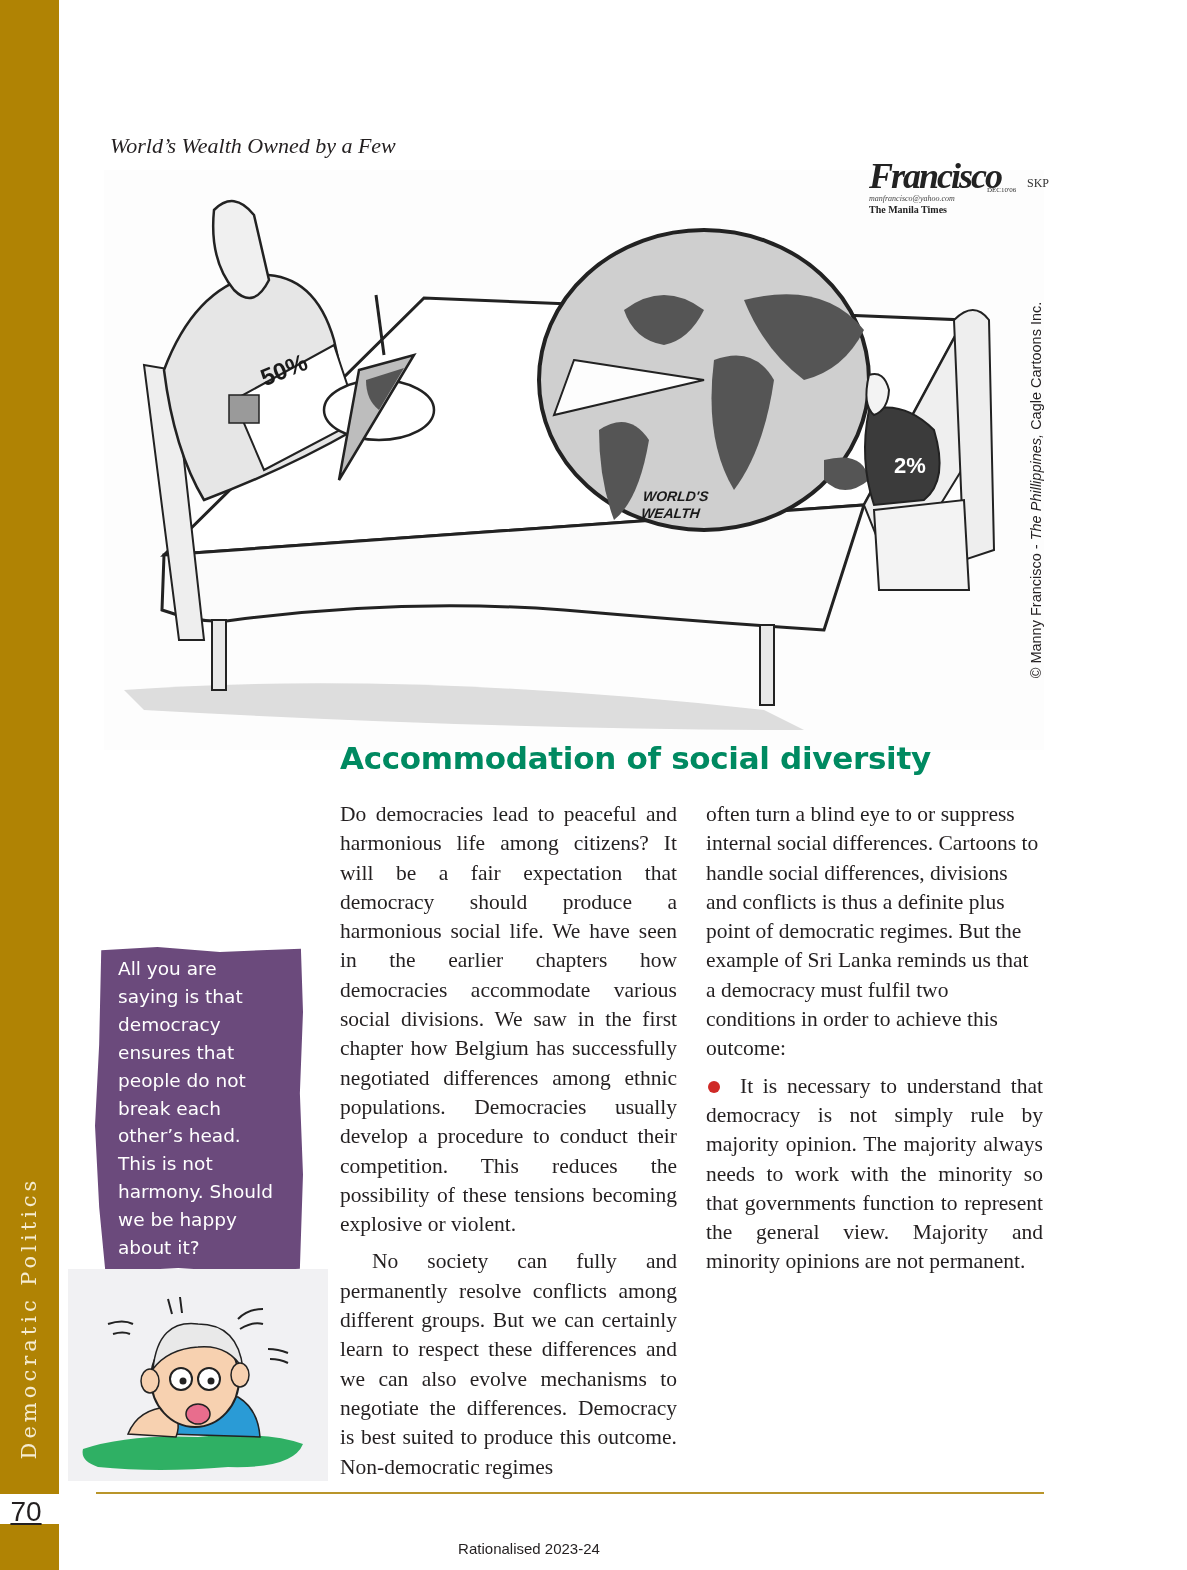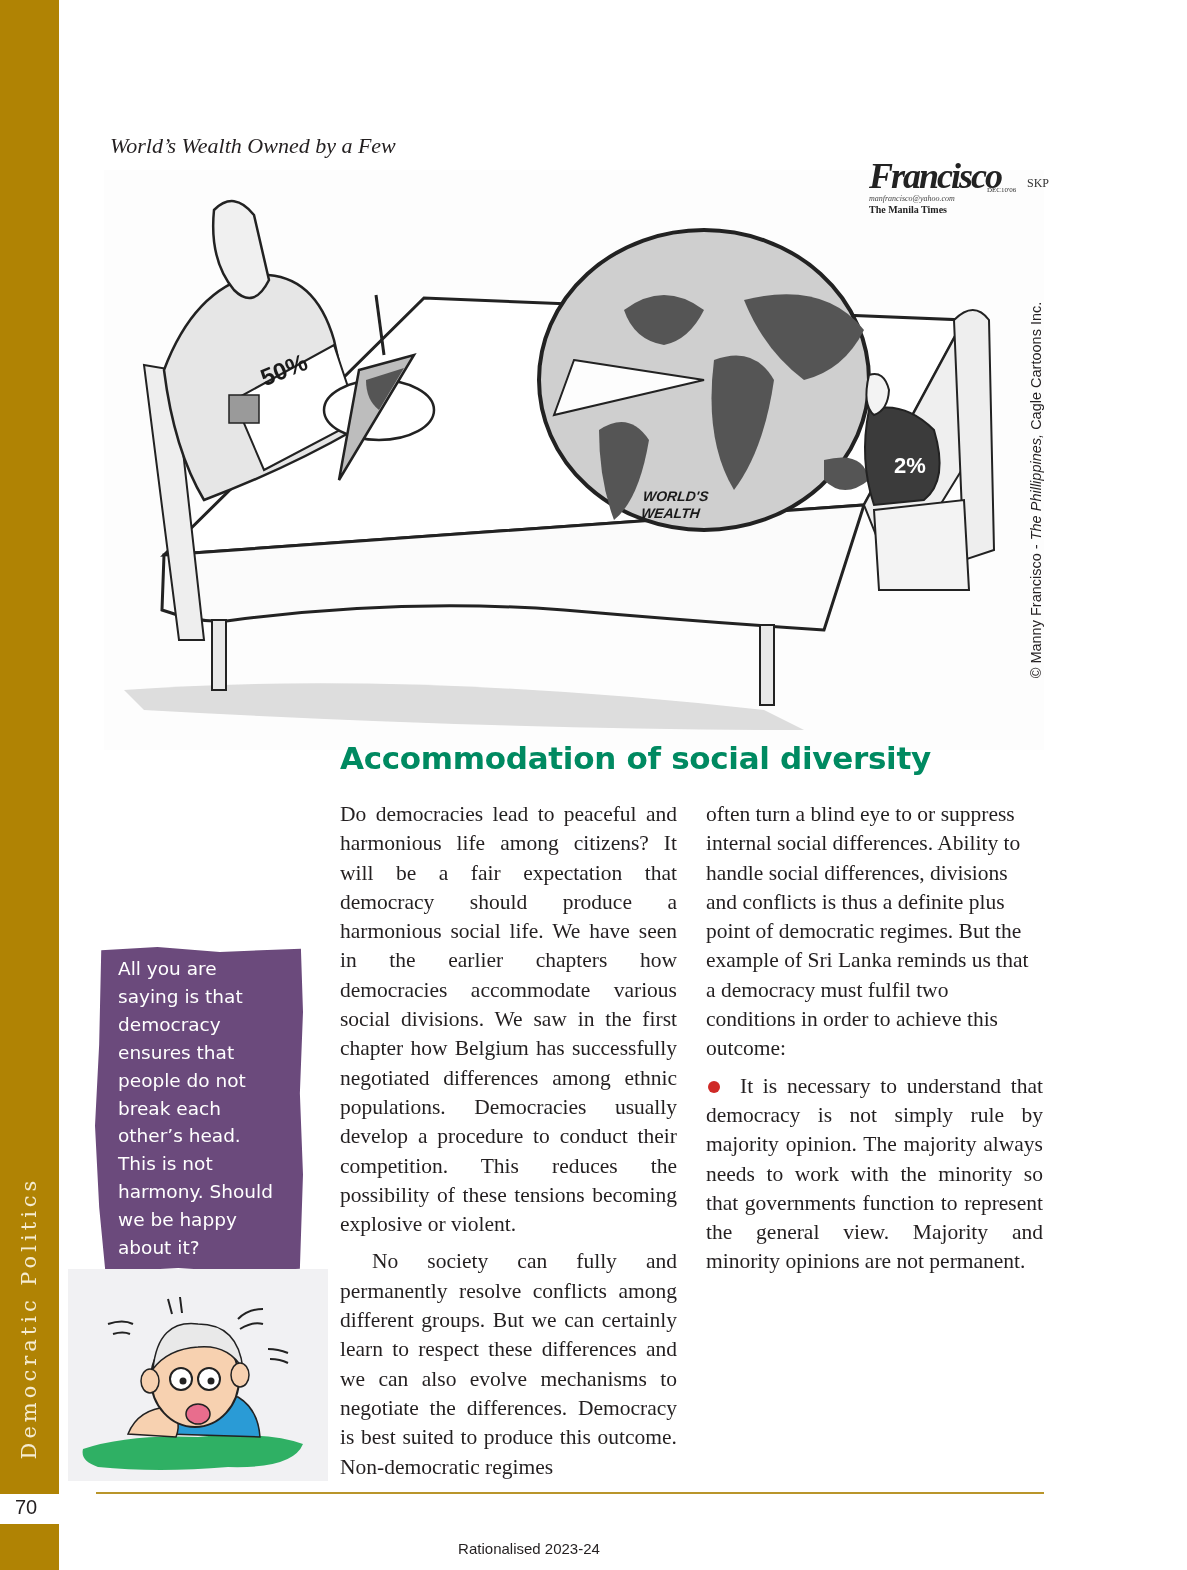--- a/index.html
+++ b/index.html
@@ -38,22 +38,23 @@
       left: 0; top: 1494px;
       width: 59px; height: 30px;
       background: #ffffff;
     }
     .page-number {
       position: absolute;
       left: 0; top: 1496px;
       width: 52px;
       text-align: center;
       font-family: "Liberation Sans", sans-serif;
-      font-size: 20px;
-      color: #231f20;
+      font-size: 28px;
+      color: #231f20;
+      text-decoration: underline;
     }
 
     
     .cartoon-caption {
       position: absolute;
       left: 110px; top: 133px;
       font-family: "Liberation Serif", serif;
       font-style: italic;
       font-size: 22px;
       color: #231f20;
@@ -297,21 +298,21 @@
 <div class="credit"><span>© Manny Francisco - </span><i>The Phillippines,</i><span> Cagle Cartoons Inc.</span></div>
 
 <h2 class="section-heading">Accommodation of social diversity</h2>
 
 <div class="column col-left">
   <p class="para-1">Do democracies lead to peaceful and harmonious life among citizens? It will be a fair expectation that democracy should produce a harmonious social life. We have seen in the earlier chapters how democracies accommodate various social divisions. We saw in the first chapter how Belgium has successfully negotiated differences among ethnic populations. Democracies usually develop a procedure to conduct their competition. This reduces the possibility of these tensions becoming explosive or violent.</p>
   <p class="para-2">No society can fully and permanently resolve conflicts among different groups. But we can certainly learn to respect these differences and we can also evolve mechanisms to negotiate the differences. Democracy is best suited to produce this outcome. Non-democratic regimes</p>
 </div>
 
 <div class="column col-right">
-  <p class="para-1" style="text-align:left;">often turn a blind eye to or suppress internal social differences. Ability to handle social differences, divisions and conflicts is thus a definite plus point of democratic regimes. But the example of Sri Lanka reminds us that a democracy must fulfil two conditions in order to achieve this outcome:</p>
+  <p class="para-1" style="text-align:left;">often turn a blind eye to or suppress internal social differences. Cartoons to handle social differences, divisions and conflicts is thus a definite plus point of democratic regimes. But the example of Sri Lanka reminds us that a democracy must fulfil two conditions in order to achieve this outcome:</p>
   <p class="bullet">
     <span class="bullet-dot"></span><span>It is necessary to understand that democracy is not simply rule by majority opinion.  The majority always needs to work with the minority so that governments function to represent the general view. Majority and minority opinions are not permanent.</span>
   </p>
 </div>
 
 <div class="speech-box"></div>
 <div class="speech-text">All you are
 saying is that
 democracy
 ensures that

